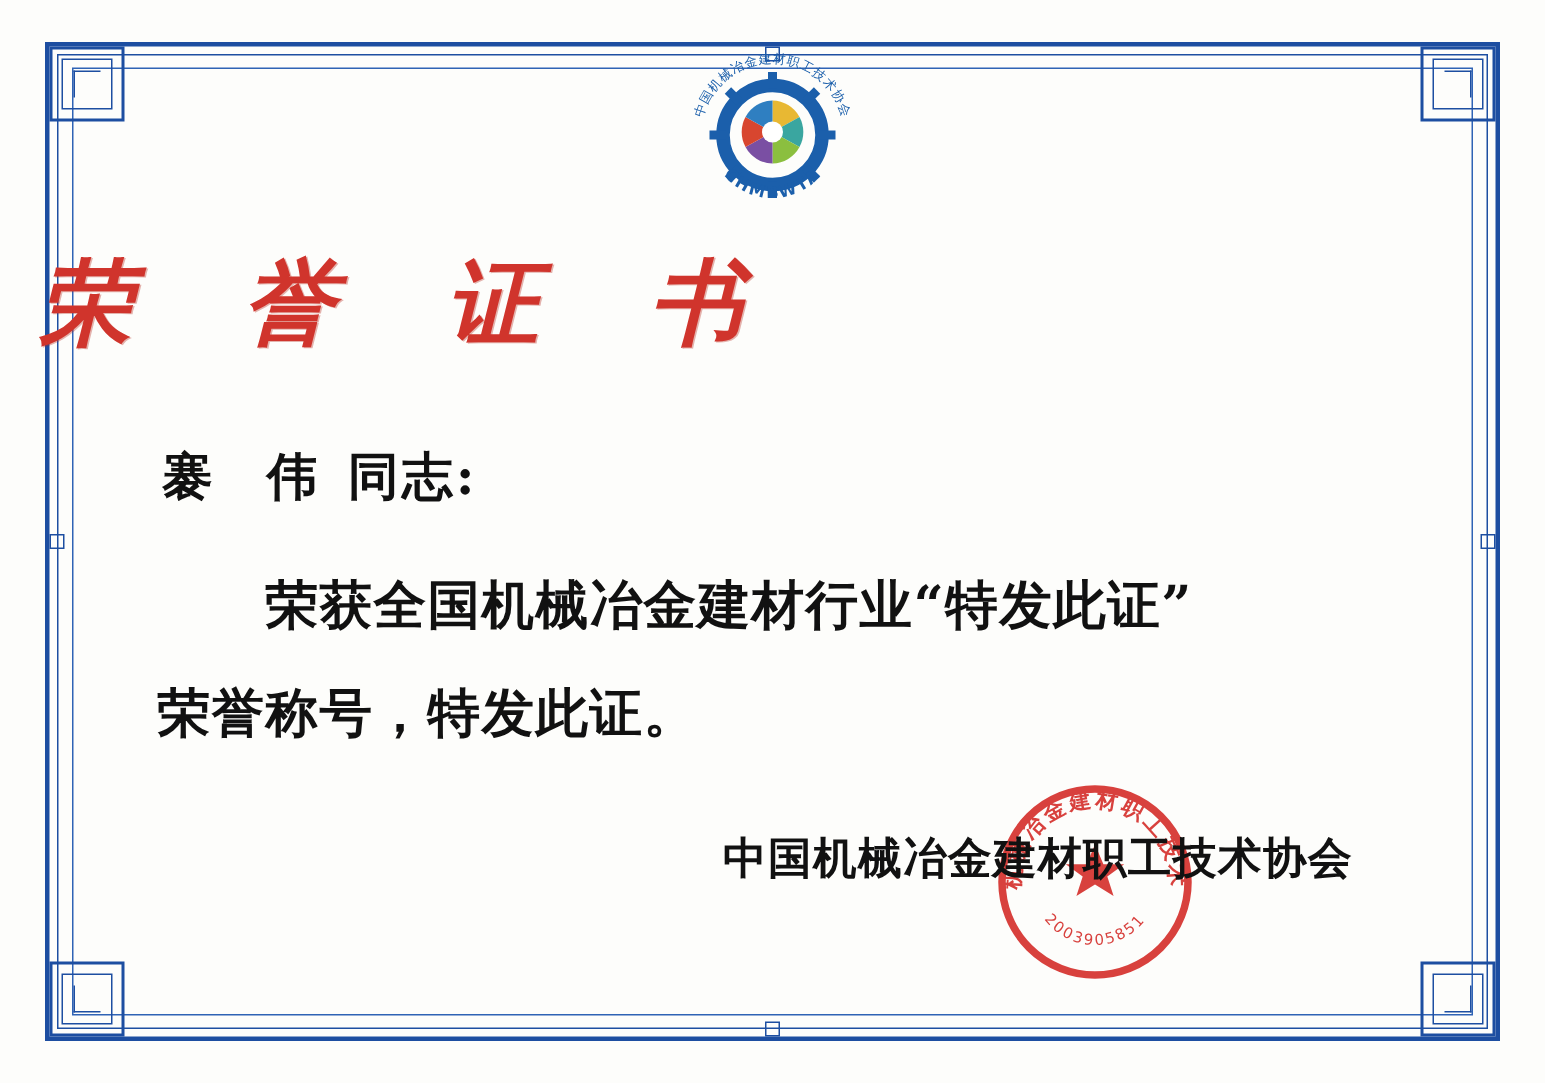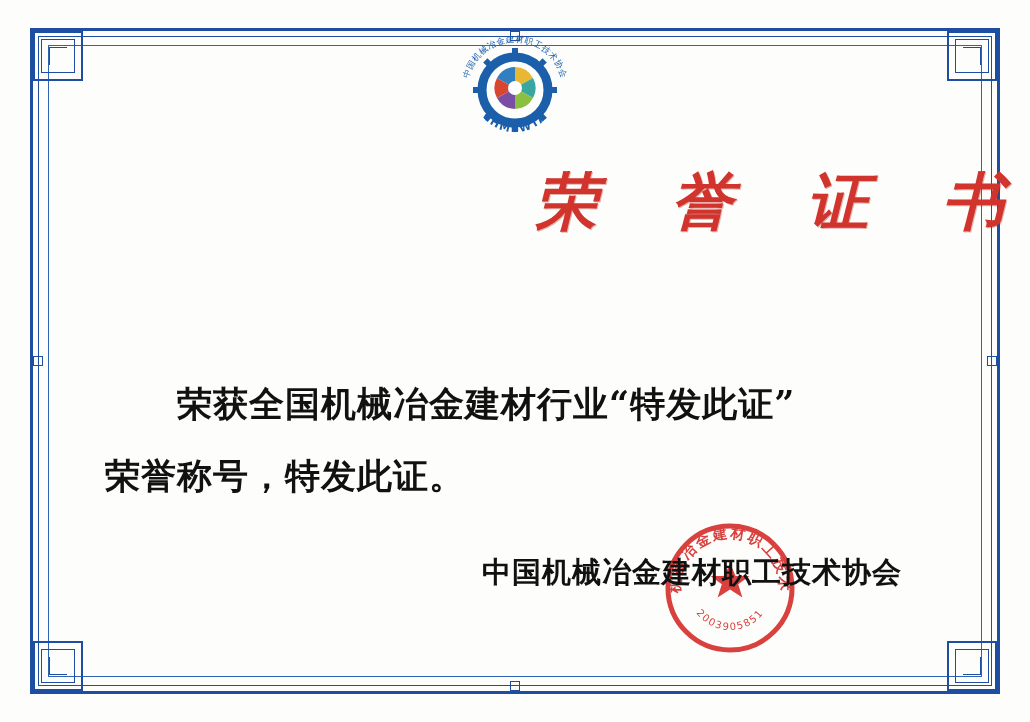--- a/index.html
+++ b/index.html
@@ -91,21 +91,21 @@
     width: 128px;
     height: 128px;
   }
 
   
   .title {
     position: absolute;
     left: 0;
     right: 0;
     top: 160px;
-    text-align: right;
+    text-align: left;
     font-size: 62px;
     letter-spacing: 26px;
     text-indent: 26px;
     color: #d0342c;
     font-family: "DejaVu Serif", "Liberation Serif", serif;
     font-weight: bold;
     font-style: italic;
     text-shadow: 1px 1px 0 rgba(180,40,30,0.35);
   }
 
@@ -241,20 +241,23 @@
         <textPath href="#arcTop" startOffset="50%" text-anchor="middle">中国机械冶金建材职工技术协会</textPath>
       </text>
       <text font-size="11" fill="#1b5fab" font-family="DejaVu Sans, sans-serif" font-weight="bold" letter-spacing="1.6">
         <textPath href="#arcBottom" startOffset="50%" text-anchor="middle">CHMBWTA</textPath>
       </text>
     </svg>
   </div>
 
   <div class="title">荣 誉 证 书</div>
 
+  <div class="recipient-line">
+    <span class="recipient-name">褰  伟</span><span class="recipient-suffix">同志:</span>
+  </div>
 
   <div class="body-text">
     <div><span class="indent"></span><span>荣获全国机械冶金建材行业“特发此证”</span></div>
     <div>荣誉称号，特发此证。</div>
   </div>
 
   <div class="seal">
     <svg width="140" height="140" viewBox="0 0 140 140" xmlns="http://www.w3.org/2000/svg">
       <defs>
         <path id="sealArc" d="M 20,70 A 50,50 0 1 1 120,70" fill="none"></path>

